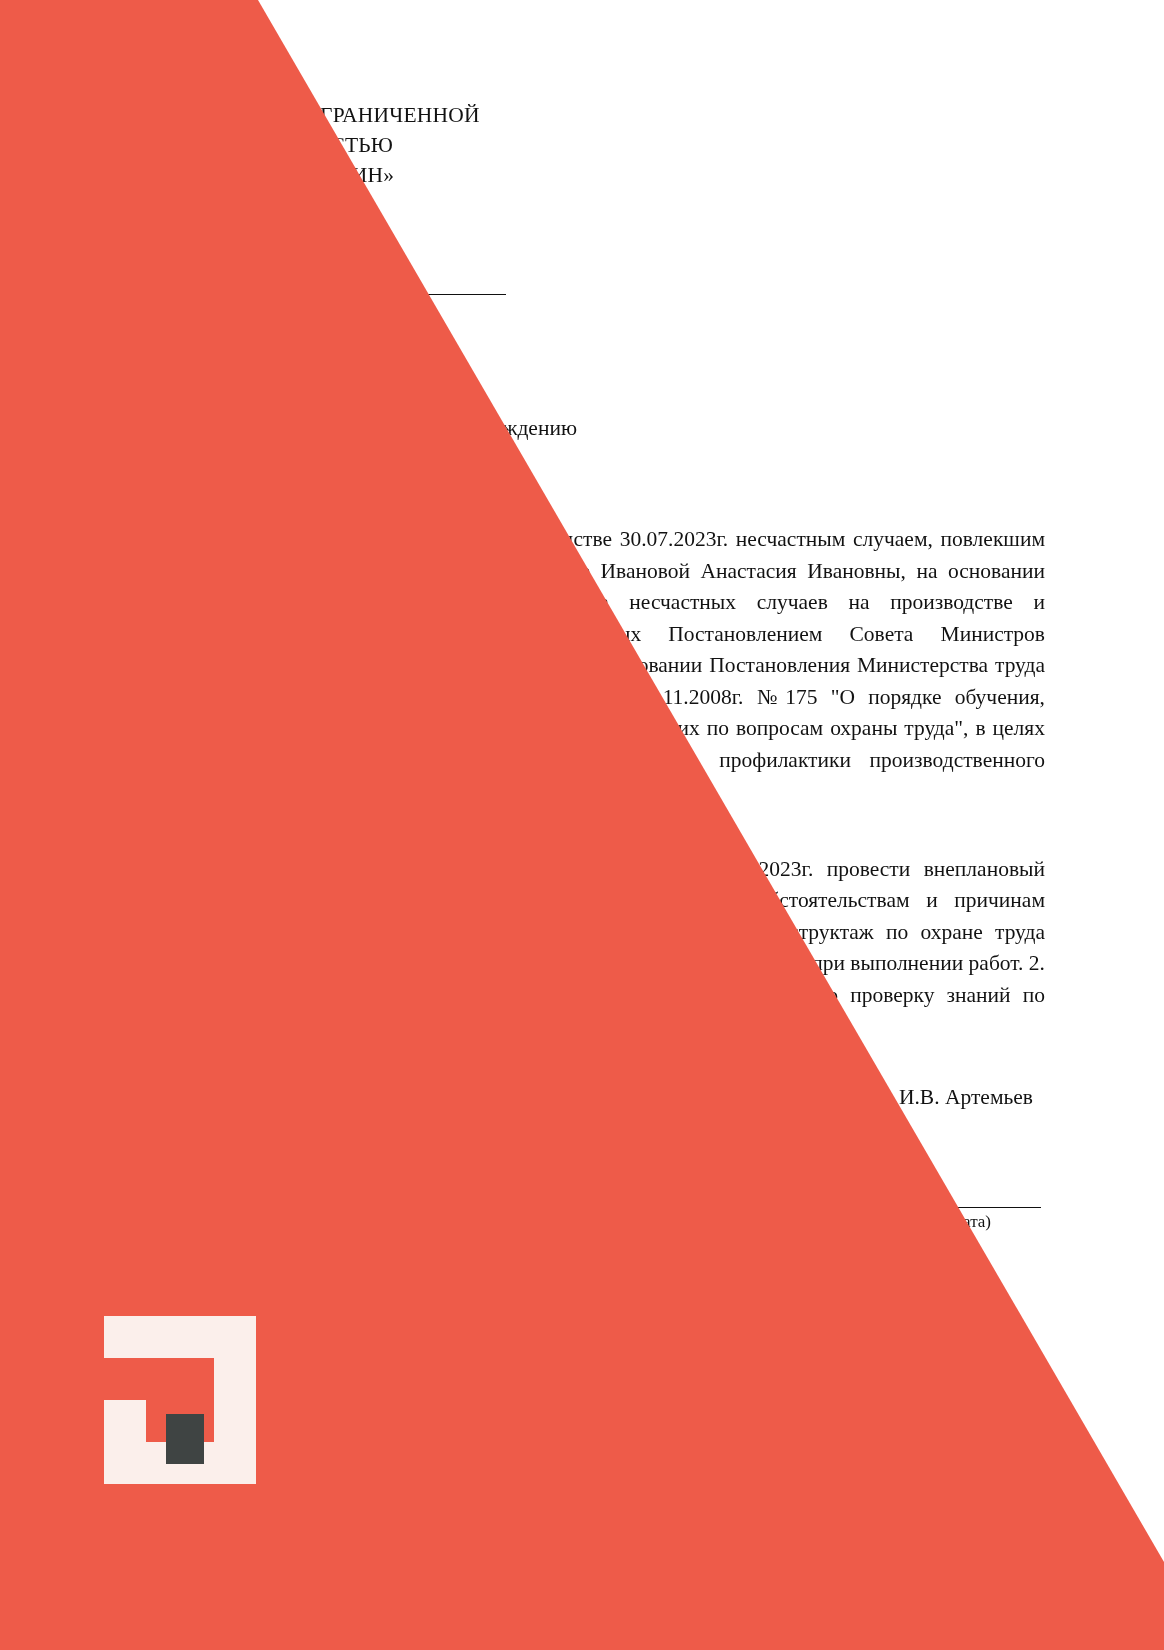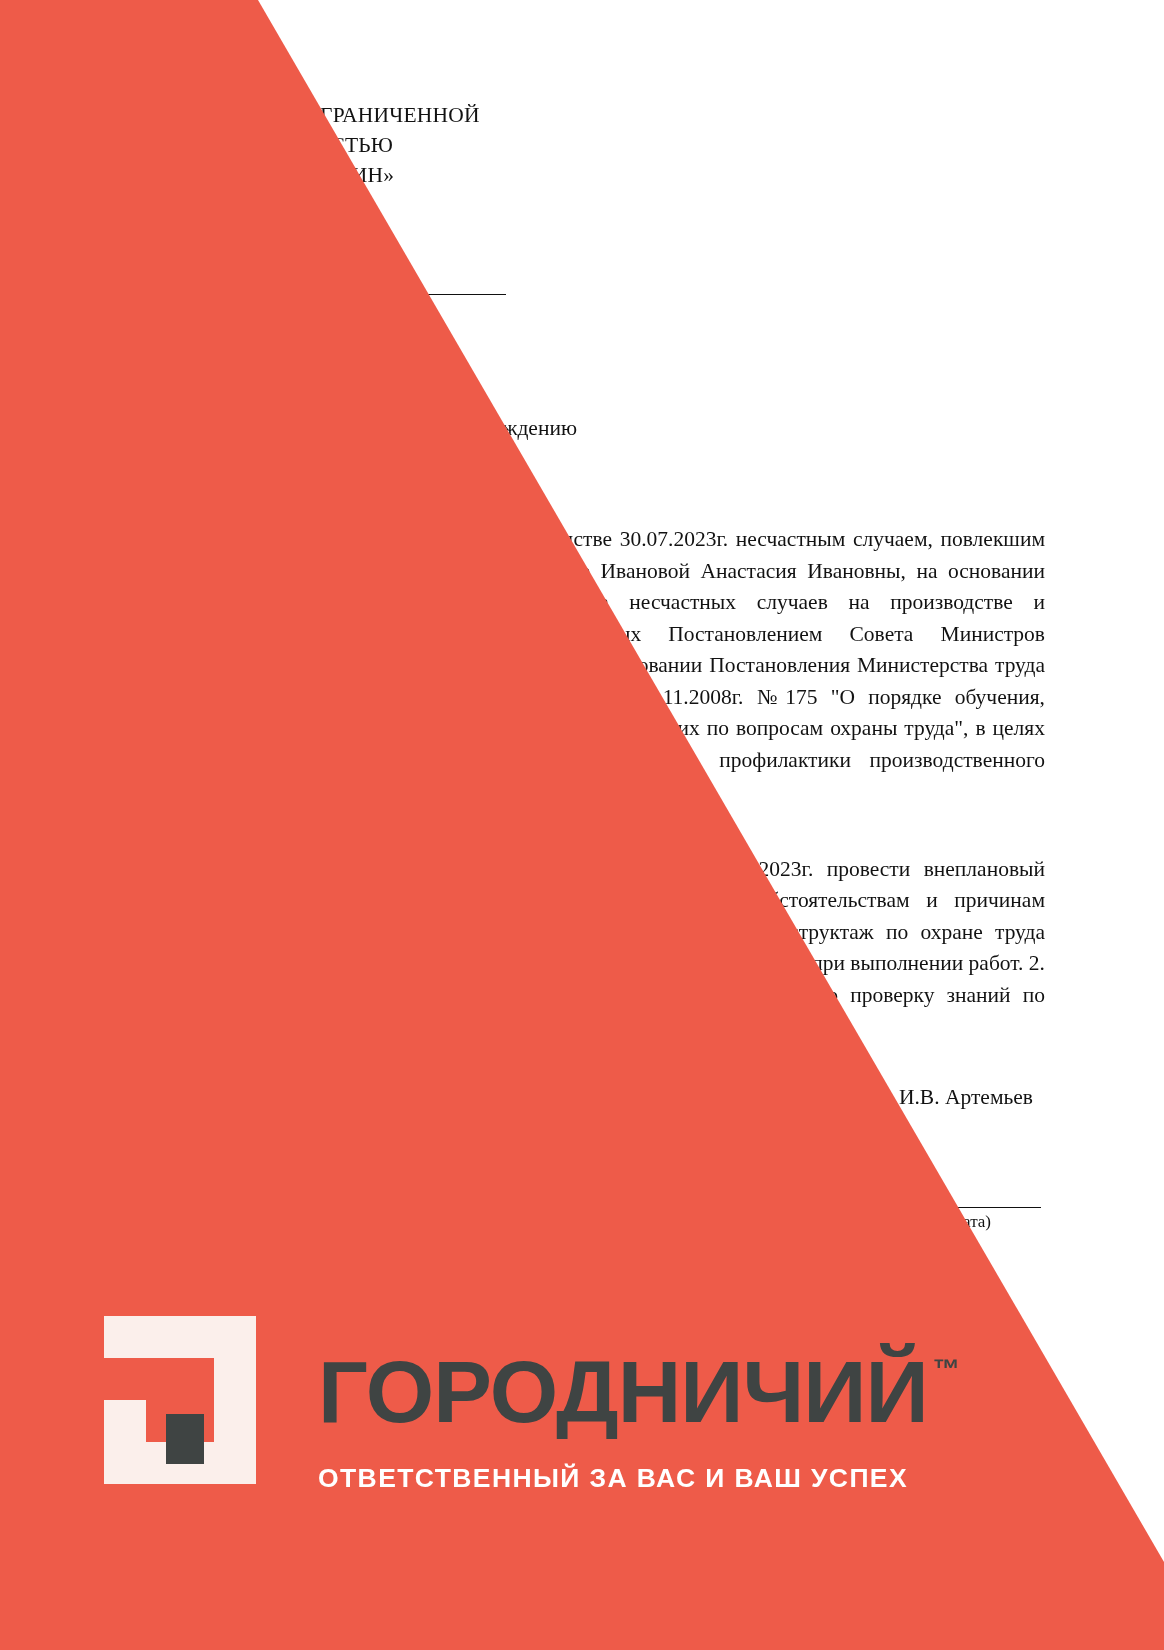--- a/index.html
+++ b/index.html
@@ -161,21 +161,14 @@
 <div id="logo">
 
   <div class="mark">
     <span class="m1"></span>
     <span class="m2"></span>
     <span class="m3"></span>
     <span class="m4"></span>
     <span class="m5"></span>
   </div>
 
-  <div class="wordmark">
-    <div class="wm-row">
-      <span class="wm-text">ГОРОДНИЧИЙ</span>
-      <span class="wm-tm">™</span>
-    </div>
-    <div class="tagline">ОТВЕТСТВЕННЫЙ ЗА ВАС И ВАШ УСПЕХ</div>
-  </div>
 
 </div>
 
 </body></html>

